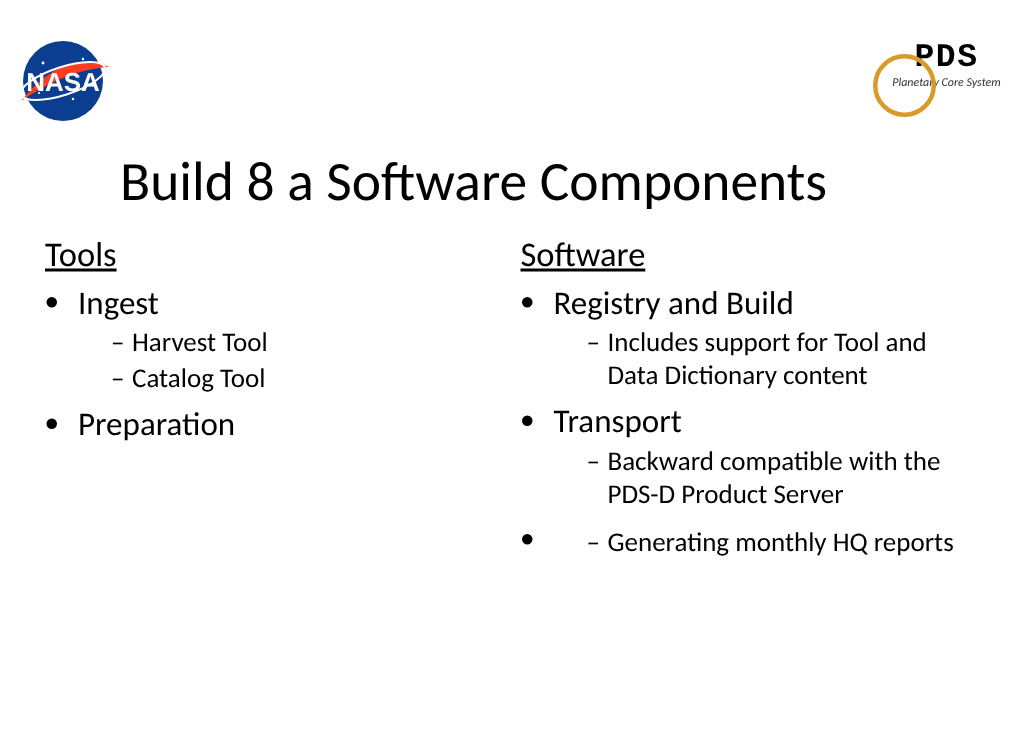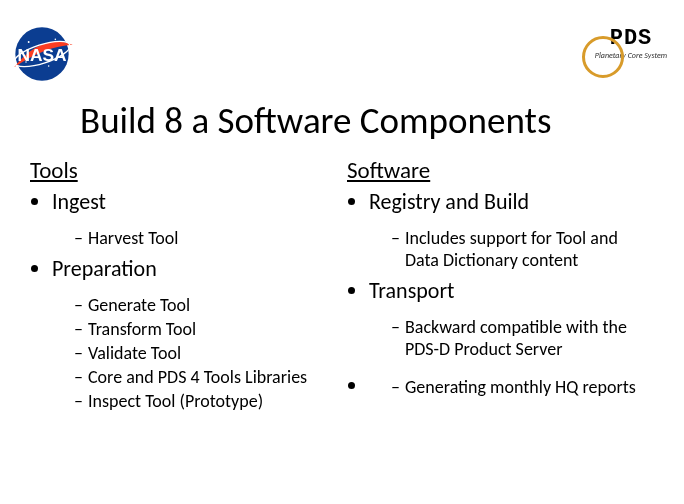--- a/index.html
+++ b/index.html
@@ -89,21 +89,21 @@
     margin: 0 0 0 0;
     padding-left: 22px;
   }
   ul.level1 > li {
     font-size: 22px;
     margin-top: 2px;
     margin-bottom: 2px;
   }
   ul.level2 {
     list-style-type: none;
-    margin: 12px 0 6px 0;
+    margin: 2px 0 6px 0;
     padding-left: 22px;
   }
   ul.level2 > li {
     font-size: 18px;
     margin: 2px 0;
     position: relative;
     padding-left: 14px;
   }
   ul.level2 > li::before {
     content: "–";
@@ -140,31 +140,25 @@
 
   <div class="body">
 
     <div class="col">
       <div class="section-head">Tools</div>
       <ul class="level1">
         <li>
           <span>Ingest</span>
           <ul class="level2">
             <li>Harvest Tool</li>
+            <li>Catalog Tool</li>
           </ul>
         </li>
         <li>
           <span>Preparation</span>
-          <ul class="level2">
-            <li>Generate Tool</li>
-            <li>Transform Tool</li>
-            <li>Validate Tool</li>
-            <li>Core and PDS 4 Tools Libraries</li>
-            <li>Inspect Tool (Prototype)</li>
-          </ul>
         </li>
       </ul>
     </div>
 
     <div class="col">
       <div class="section-head">Software</div>
       <ul class="level1">
         <li>
           <span>Registry and Build</span>
           <ul class="level2">

